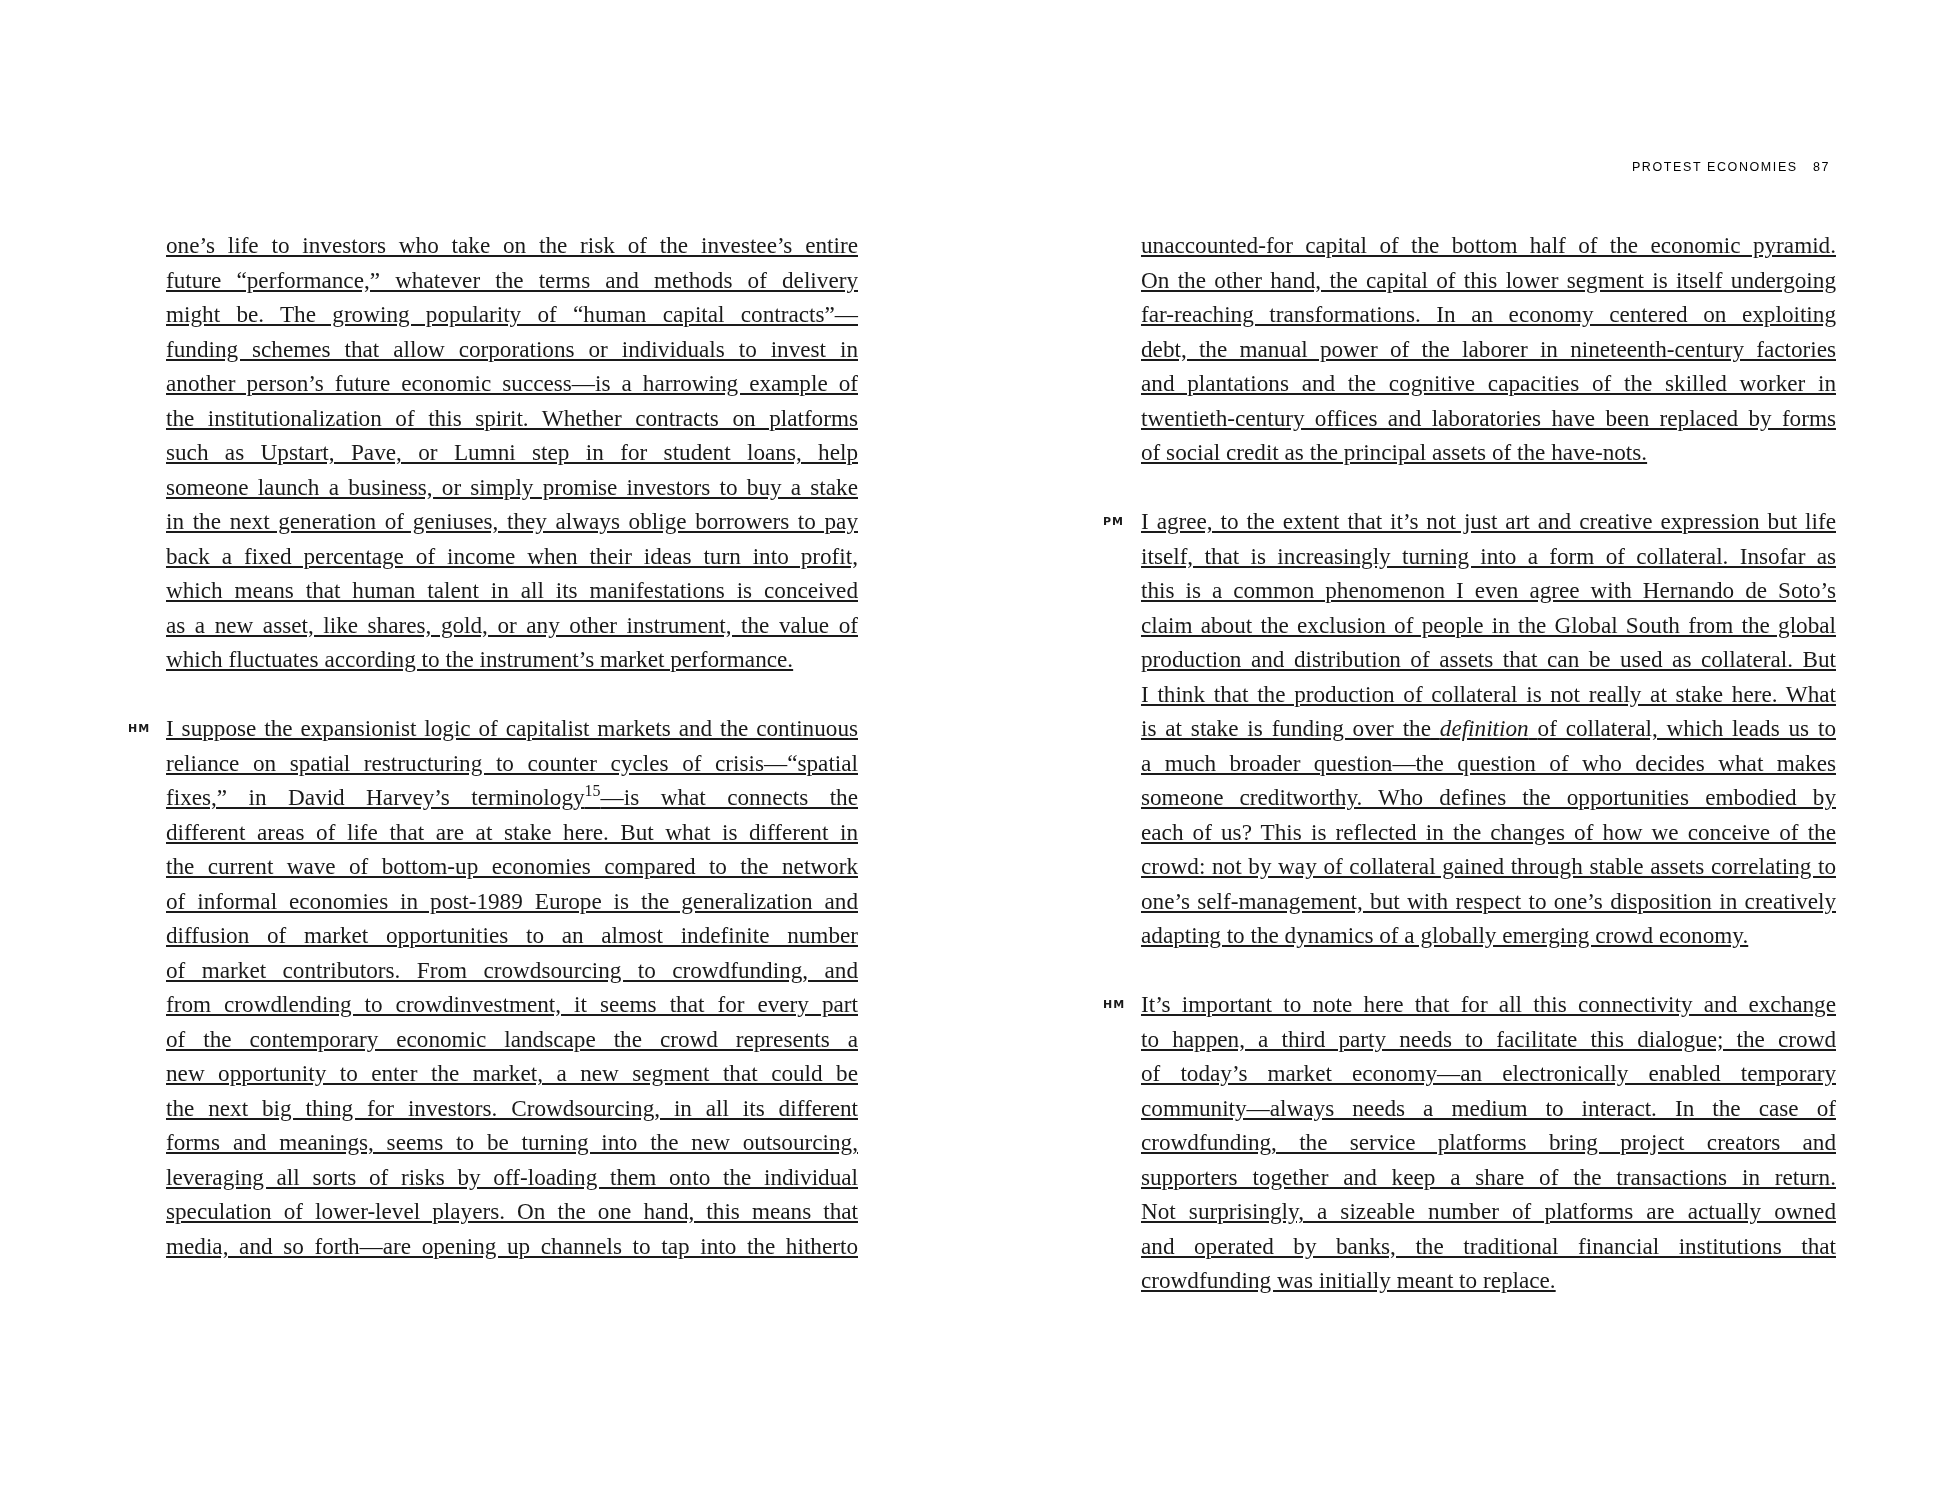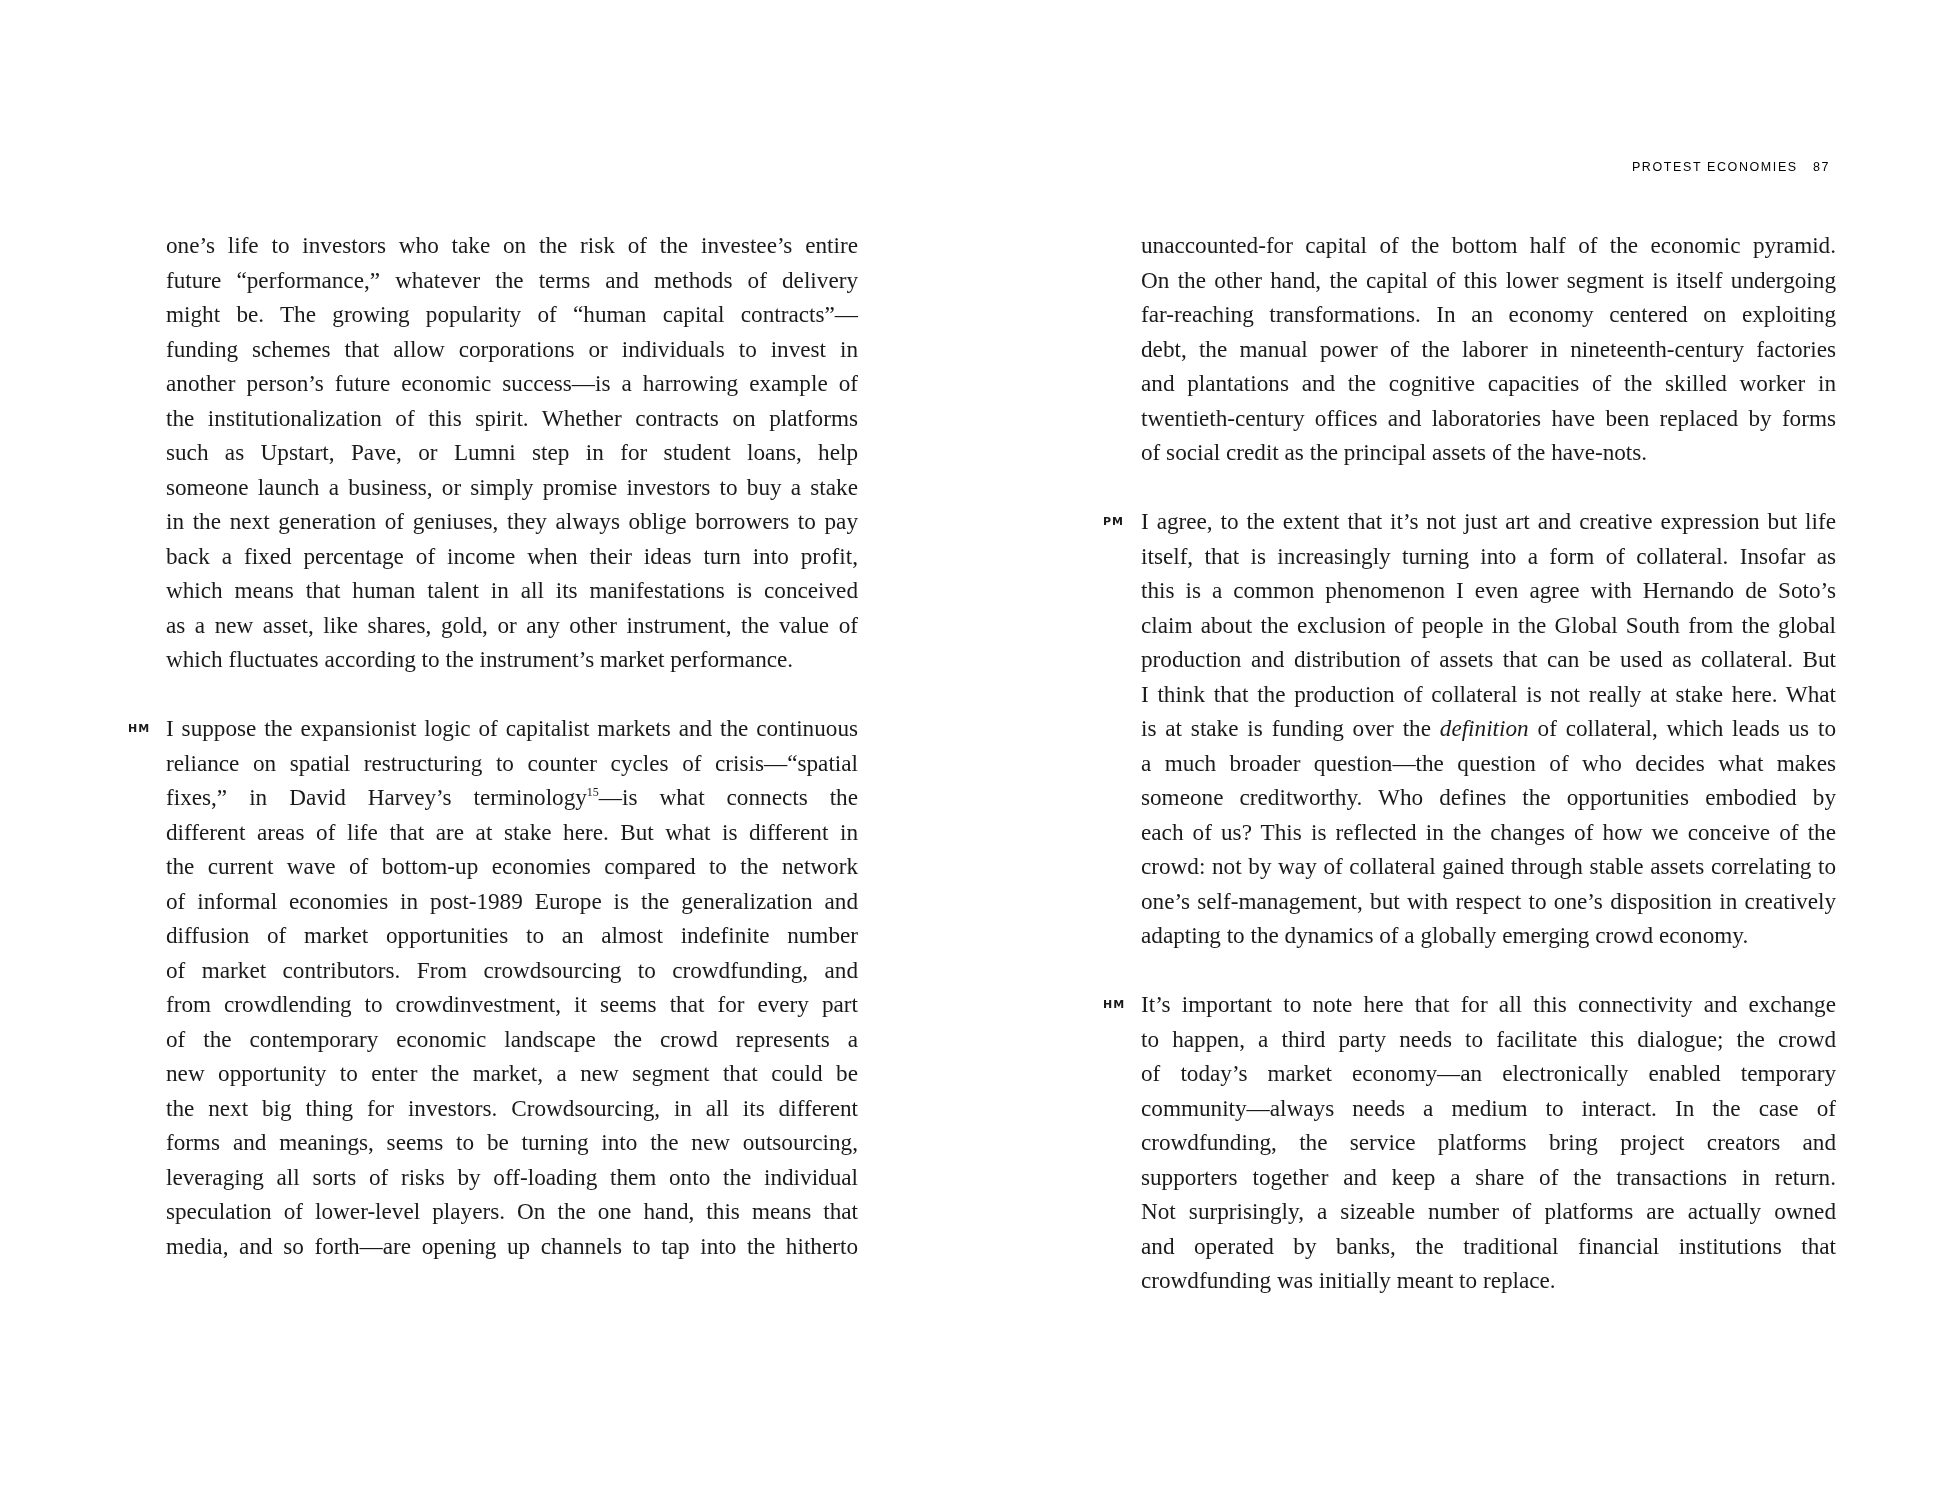--- a/index.html
+++ b/index.html
@@ -52,38 +52,39 @@
     }
     .line.last {
       text-align-last: left;
     }
     .line .inner {
       display: inline-block;
       width: 100%;
       text-align: justify;
       text-align-last: justify;
       white-space: normal;
+      text-decoration: underline;
     }
     .line.last .inner {
       text-align-last: left;
     }
     .speaker {
       position: absolute;
       left: -38px;
       top: 0;
       height: 34.5px;
       line-height: 36px;
       font-family: "DejaVu Sans", sans-serif;
       font-weight: bold;
       font-size: 11px;
       letter-spacing: 1px;
       color: #1a1a1a;
     }
     sup.fn {
-      font-size: 12px;
+      font-size: 16px;
       vertical-align: super;
       line-height: 0;
     }
     em { font-style: italic; }
   </style>
 </head>
 <body>
 
 <div class="running-head">
   <span>PROTEST ECONOMIES</span>

